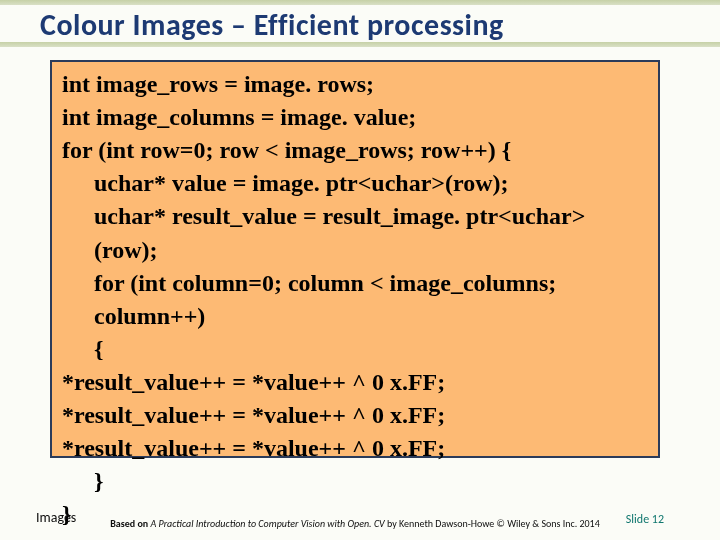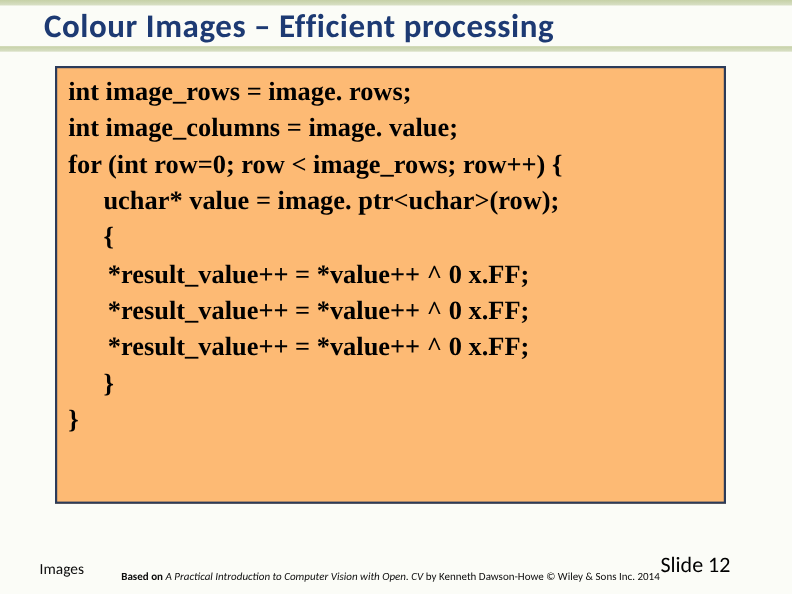--- a/index.html
+++ b/index.html
@@ -48,21 +48,21 @@
     box-sizing: border-box;
     padding: 6px 10px;
     font-family: "Times New Roman", serif;
     font-weight: 700;
     font-size: 24px;
     line-height: 1.38;
     color: #000;
   }
   .codebox .l1 { margin-left: 0; }
   .codebox .l2 { margin-left: 32px; }
-  .codebox .l3 { margin-left: 36px; }
+  .codebox .l3 { }
   .footer {
     position: absolute;
     bottom: 6px;
     left: 16px;
     width: 668px;
     height: 48px;
   }
   .footer .left {
     position: absolute;
     left: 20px;
@@ -80,38 +80,40 @@
     color: #0d0d0d;
     line-height: 1.25;
     margin-left: 10px;
   }
   .footer .center .t1 { font-weight: 700; }
   .footer .center .it { font-style: italic; }
   .footer .right {
     position: absolute;
     right: 20px;
     bottom: 8px;
-    font-size: 20px;
-    color: #000000;
+    font-size: 12px;
+    color: #0f766e;
   }
 </style>
 </head>
 <body>
 
 <div class="slide">
 
   <div class="topband b1"></div>
   <div class="title">Colour Images – Efficient processing</div>
   <div class="topband b2"></div>
 
   <div class="codebox">
     <div class="l1">int image_rows = image. rows;</div>
     <div class="l1">int image_columns = image. value;</div>
     <div class="l1">for (int row=0; row &lt; image_rows; row++) {</div>
     <div class="l2">uchar* value = image. ptr&lt;uchar&gt;(row);</div>
+    <div class="l2">uchar* result_value = result_image. ptr&lt;uchar&gt;(row);</div>
+    <div class="l2">for (int column=0; column &lt; image_columns; column++)</div>
     <div class="l2">{</div>
     <div class="l3">*result_value++ = *value++ ^ 0 x.FF;</div>
     <div class="l3">*result_value++ = *value++ ^ 0 x.FF;</div>
     <div class="l3">*result_value++ = *value++ ^ 0 x.FF;</div>
     <div class="l2">}</div>
     <div class="l1">}</div>
   </div>
 
   <div class="footer">
     <div class="left">Images</div>

